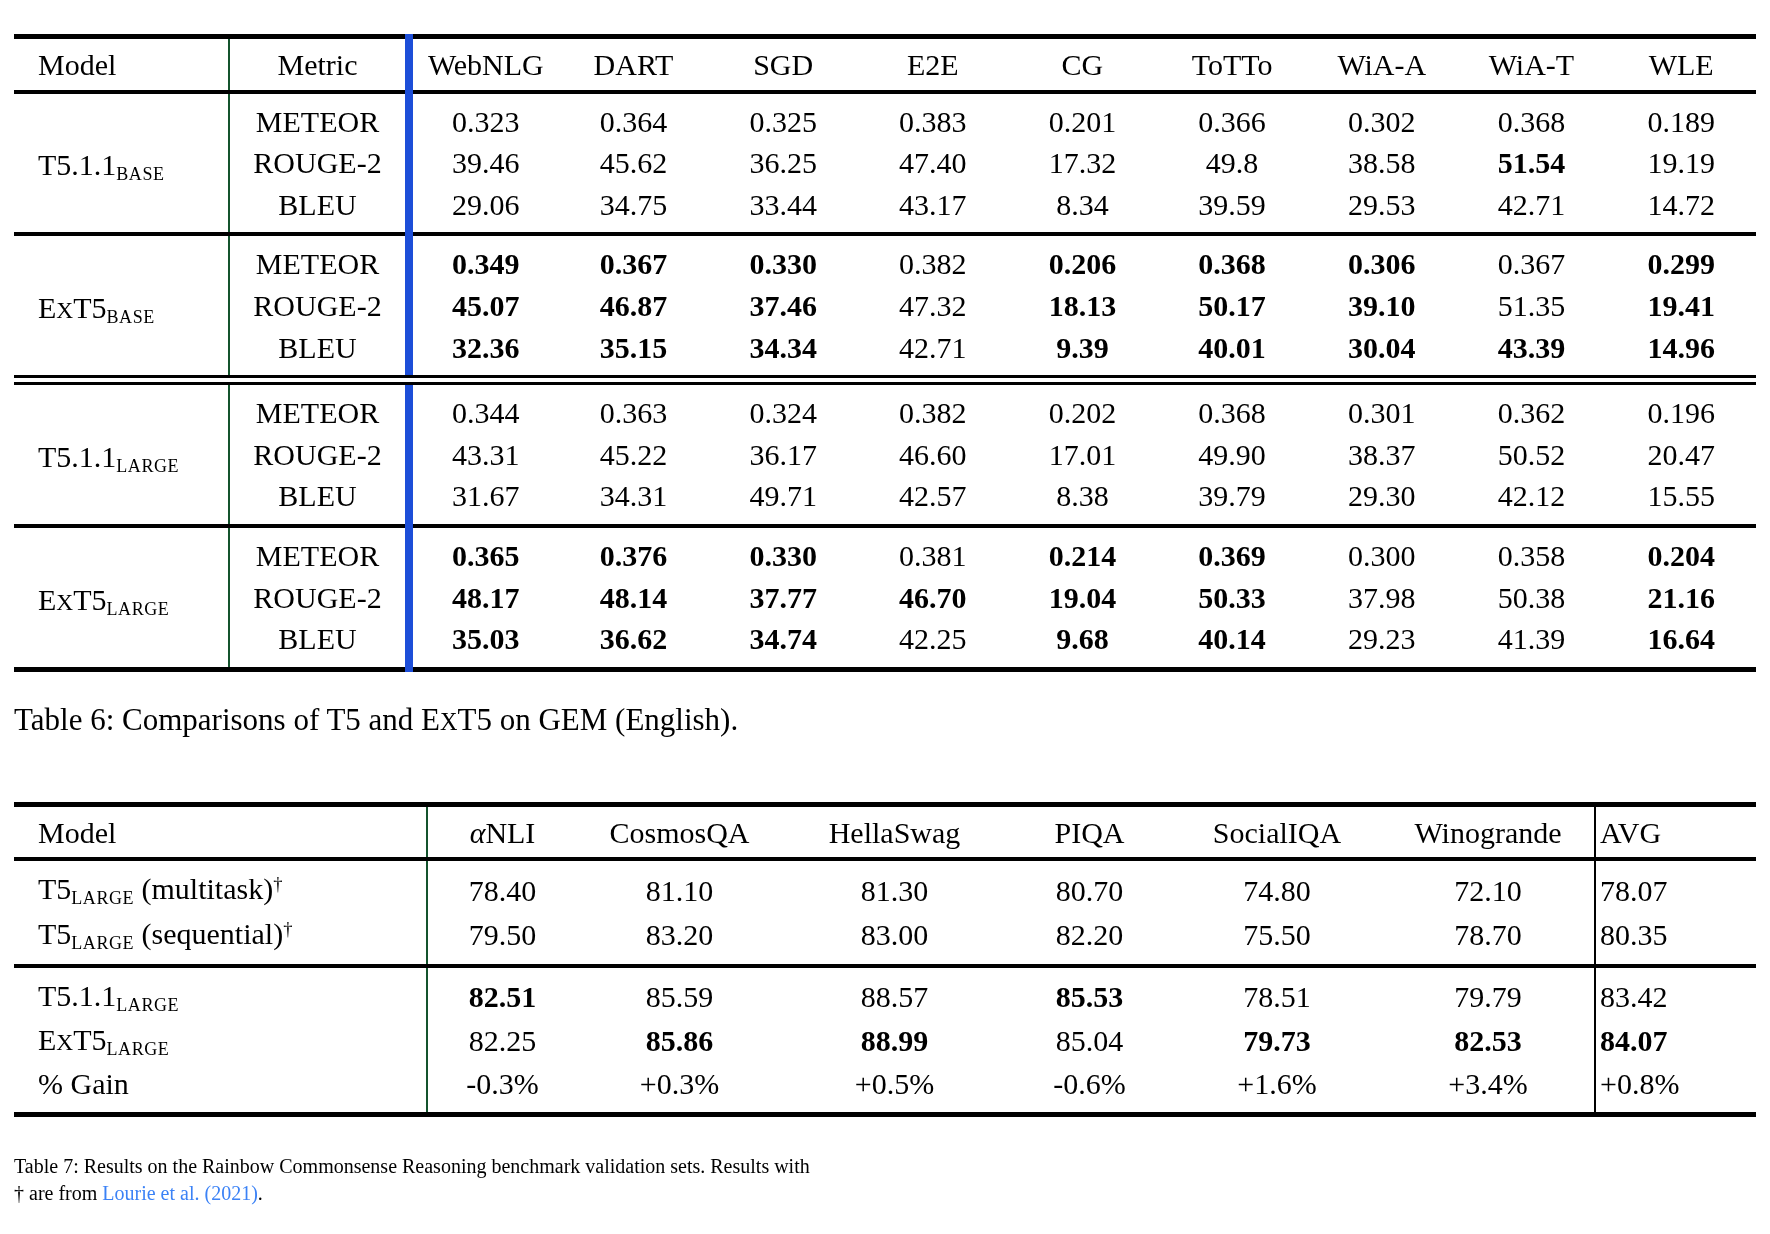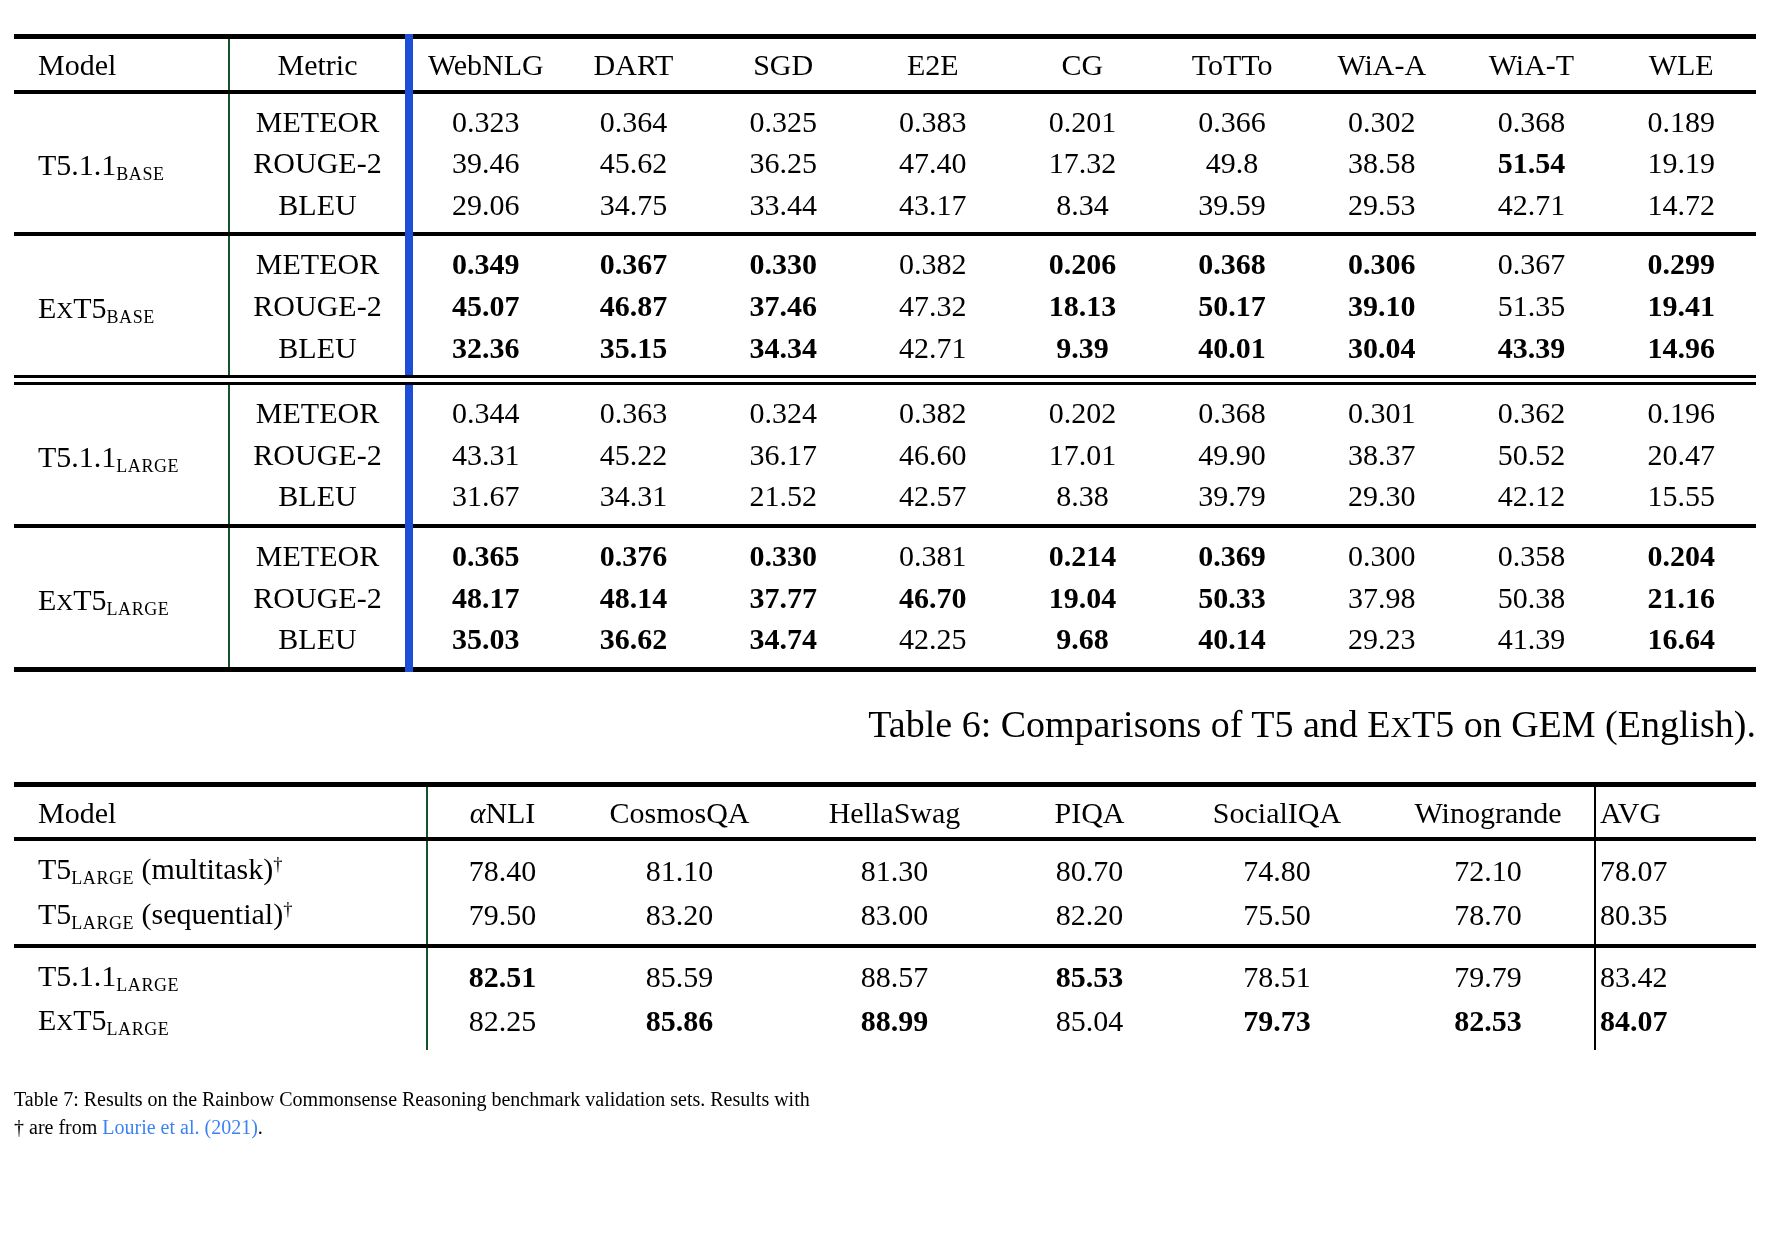--- a/index.html
+++ b/index.html
@@ -47,23 +47,23 @@
   .rb-double{ border-bottom: 10px double #000; }
   .rb-thick { border-bottom: 5px solid #000; }
 
   .seg-sub { font-size: 0.60em; vertical-align: -0.28em; letter-spacing: 0.03em; }
   .seg-sup { font-size: 0.62em; vertical-align: 0.5em; }
   .seg-sc  { font-size: 0.78em; text-transform: uppercase; }
   .seg-it  { font-style: italic; }
   .seg-link { cursor: pointer; }
 
   .caption-t6 {
-    text-align: right;
-    font-size: 38px;
-    margin: 30px 0 36px 0;
+    text-align: left;
+    font-size: 31px;
+    margin: 30px 0 64px 0;
   }
   .caption-t7 {
     font-size: 20px;
     line-height: 1.38;
     margin-top: 36px;
     text-align: left;
   }
 </style>
 </head>
 <body>
@@ -200,21 +200,21 @@
           <td class="c-val">17.01</td>
           <td class="c-val">49.90</td>
           <td class="c-val">38.37</td>
           <td class="c-val">50.52</td>
           <td class="c-val">20.47</td>
         </tr>
         <tr>
           <td class="c-metric rb">BLEU</td>
           <td class="c-val rb">31.67</td>
           <td class="c-val rb">34.31</td>
-          <td class="c-val rb">21.52</td>
+          <td class="c-val rb">49.71</td>
           <td class="c-val rb">42.57</td>
           <td class="c-val rb">8.38</td>
           <td class="c-val rb">39.79</td>
           <td class="c-val rb">29.30</td>
           <td class="c-val rb">42.12</td>
           <td class="c-val rb">15.55</td>
         </tr>
       </tbody>
       <tbody>
         <tr>
@@ -318,20 +318,30 @@
         <tr>
           <td class="c-model"><span>E</span><span class="seg-sc">x</span><span>T5</span><span class="seg-sub">LARGE</span></td>
           <td class="c-val">82.25</td>
           <td class="c-val b">85.86</td>
           <td class="c-val b">88.99</td>
           <td class="c-val">85.04</td>
           <td class="c-val b">79.73</td>
           <td class="c-val b">82.53</td>
           <td class="c-avg b">84.07</td>
         </tr>
+        <tr>
+          <td class="c-model rb-thick"><span>% Gain</span></td>
+          <td class="c-val rb-thick">-0.3%</td>
+          <td class="c-val rb-thick">+0.3%</td>
+          <td class="c-val rb-thick">+0.5%</td>
+          <td class="c-val rb-thick">-0.6%</td>
+          <td class="c-val rb-thick">+1.6%</td>
+          <td class="c-val rb-thick">+3.4%</td>
+          <td class="c-avg rb-thick">+0.8%</td>
+        </tr>
       </tbody>
     </table>
 
   <div class="caption-t7">
       <div><span>Table 7: Results on the Rainbow Commonsense Reasoning benchmark validation sets. Results with</span></div>
       <div><span>† are from </span><span class="seg-link" style="color: #3b82f6;">Lourie et al. (2021)</span><span>.</span></div>
     </div>
 
 </div>
 

